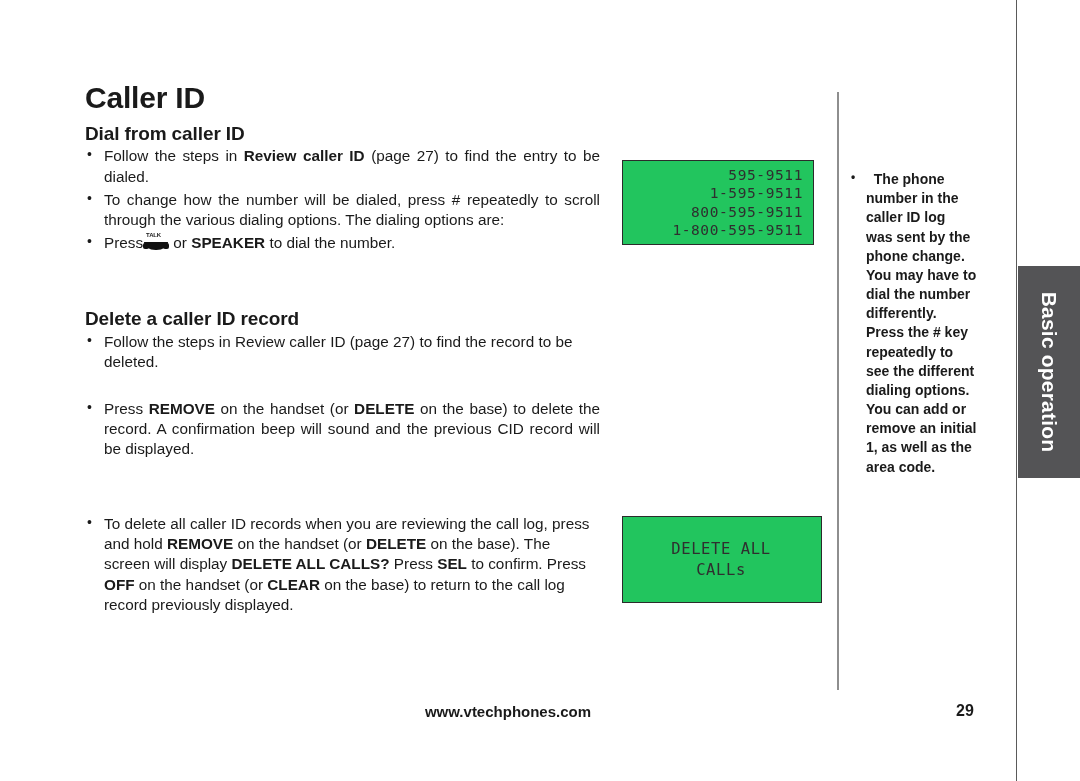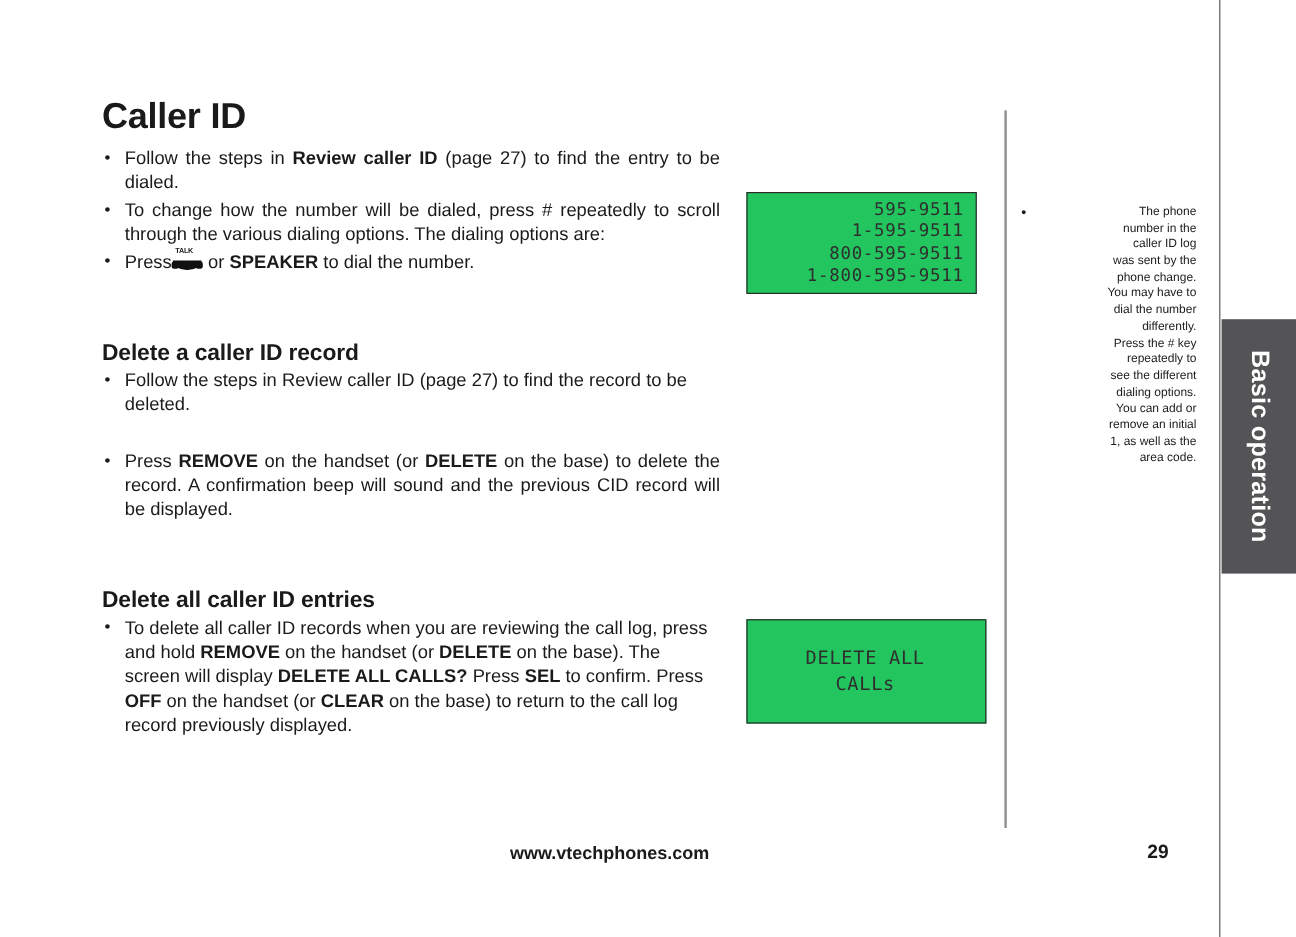--- a/index.html
+++ b/index.html
@@ -192,23 +192,24 @@
   
   .note-col {
     position: absolute;
     left: 849px;
     top: 170px;
     width: 148px;
   }
   .note-item {
     position: relative;
     padding-left: 17px;
-    font-size: 10px;
+    font-size: 14px;
     line-height: 1.37;
-    text-align: right;
+    text-align: left;
+    font-weight: bold;
   }
   .note-item::before {
     content: "\2022";
     position: absolute;
     left: 2px;
     top: -1px;
     font-size: 12px;
   }
   .note-indent { display: block; }
 
@@ -241,37 +242,37 @@
   <div class="col-divider"></div>
 
   <div class="thumb-tab">
     <span class="thumb-tab-label">Basic operation</span>
   </div>
 
   <div class="main-col">
 
     <h1 class="page-title">Caller ID</h1>
 
+    <h2 class="section-title">Dial from caller ID</h2>
     <ul class="bullets">
       <li id="s0b0"><span>Follow the steps in </span><b>Review caller ID</b><span> (page 27) to find the entry to be dialed.</span></li>
       <li id="s0b1"><span>To change how the number will be dialed, press # repeatedly to scroll through the various dialing options. The dialing options are:</span></li>
       <li class="nojust" id="s0b2"><span>Press</span><span class="talk-glyph"><span class="talk-word">TALK</span><span class="handset"></span></span><span> or </span><b>SPEAKER</b><span> to dial the number.</span></li>
     </ul>
 
     <div class="block-gap-lg"></div>
 
     <h2 class="section-title">Delete a caller ID record</h2>
     <ul class="bullets">
       <li class="nojust" id="s1b0"><span>Follow the steps in Review caller ID (page 27) to find the record to be deleted.</span></li>
       <li style="margin-top:26px" id="s1b1"><span>Press </span><b>REMOVE</b><span> on the handset (or </span><b>DELETE</b><span> on the base) to delete the record. A confirmation beep will sound and the previous CID record will be displayed.</span></li>
     </ul>
 
     <div class="block-gap-lg"></div>
 
-    <h2 class="section-title">Delete all caller ID entries</h2>
     <ul class="bullets">
       <li class="nojust" id="s2b0"><span>To delete all caller ID records when you are reviewing the call log, press and hold </span><b>REMOVE</b><span> on the handset (or </span><b>DELETE</b><span> on the base). The screen will display </span><b>DELETE ALL CALLS?</b><span> Press </span><b>SEL</b><span> to confirm. Press </span><b>OFF</b><span> on the handset (or </span><b>CLEAR</b><span> on the base) to return to the call log record previously displayed.</span></li>
     </ul>
   </div>
 
   <div class="lcd lcd-right" id="lcd-dial">
     <div class="lcd-lines">
       <div class="lcd-line">595-9511</div>
       <div class="lcd-line">1-595-9511</div>
       <div class="lcd-line">800-595-9511</div>

